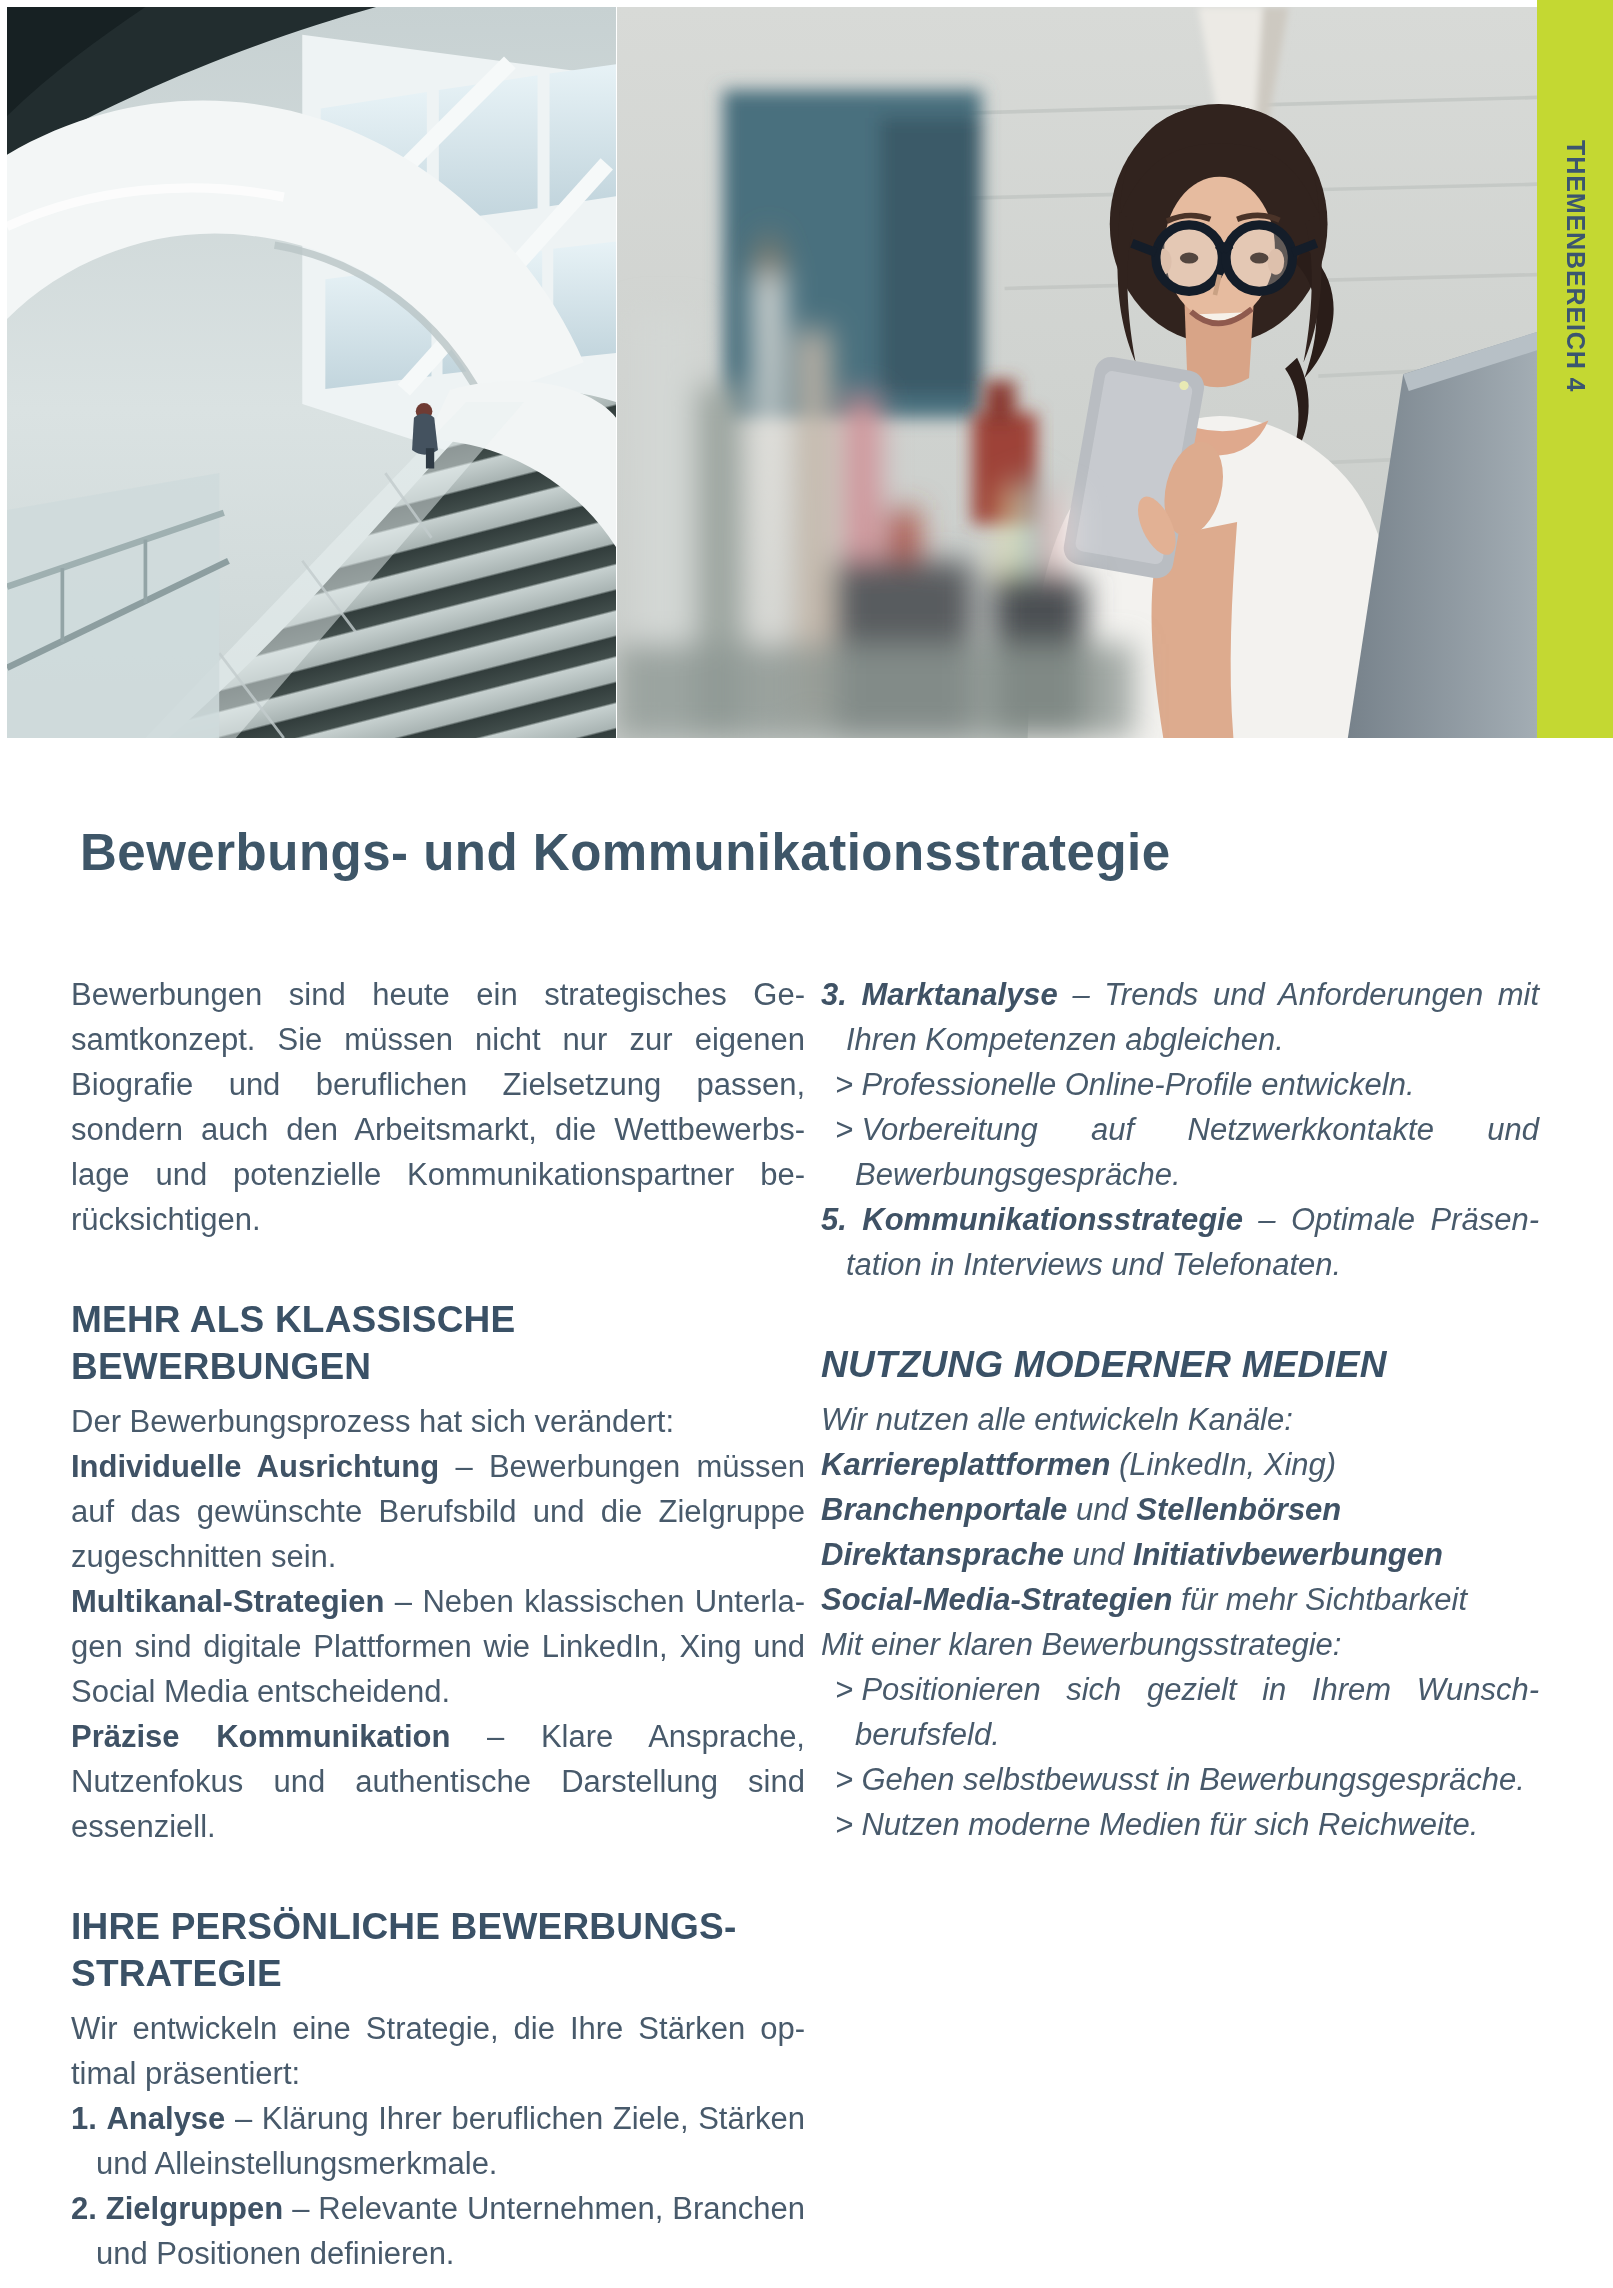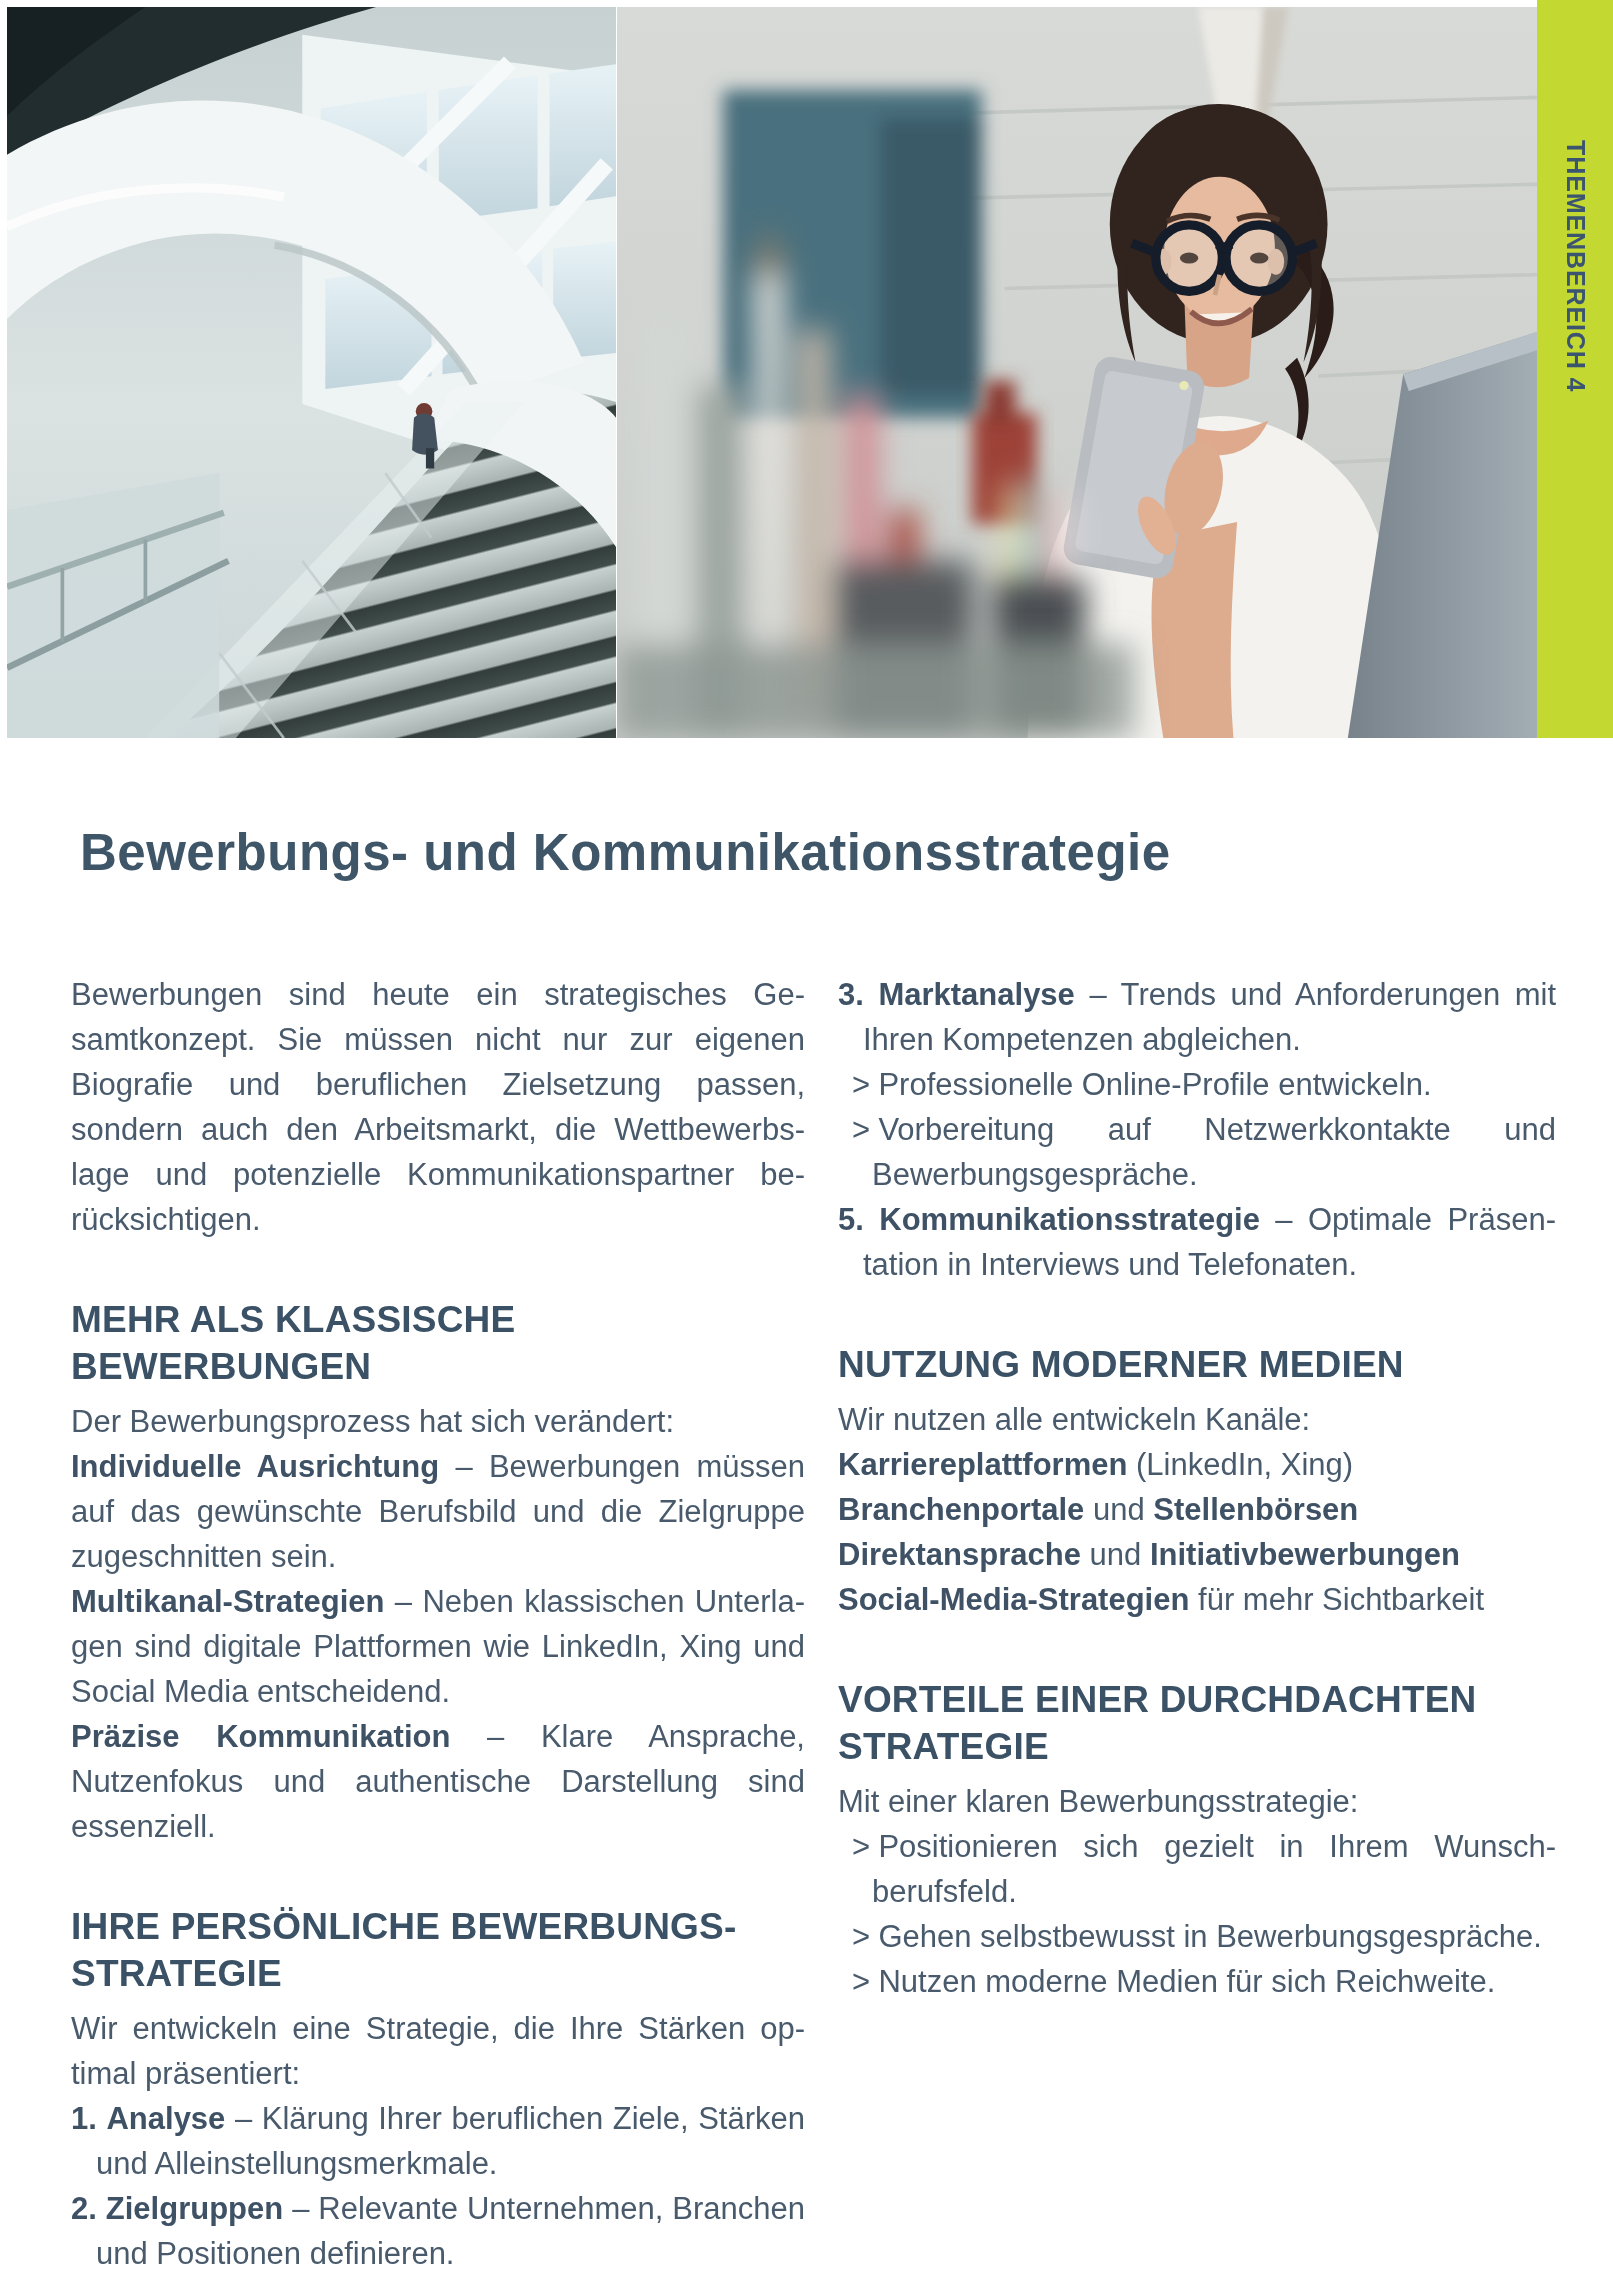--- a/index.html
+++ b/index.html
@@ -22,21 +22,21 @@
   }
   
   .title {
     position:absolute; left:80px; top:820px; margin:0;
     font-size:51px; line-height:65px; font-weight:bold;
     color:#3e5668; letter-spacing:0.5px;
   }
   
   .col { position:absolute; top:972px; font-size:31px; line-height:45px; color:#485a6b; }
   .col-left  { left:71px;  width:734px; }
-  .col-right { left:838px; width:718px; }
+  .col-right { left:821px; width:718px;font-style:italic; }
   .col p { margin:0; }
   .just { text-align:justify; }
   b, .bold { font-weight:bold; color:#3f5265; }
   .col h2 {
     margin:54px 0 9.2px 0; font-size:37px; line-height:47px;
     font-weight:bold; color:#3a5166; letter-spacing:0.2px;
   }
   h2.w-narrow { max-width:554px; }
   .num-item   { padding-left:25px; text-indent:-25px; }
   .arrow-item { padding-left:34px; text-indent:-20px; }
@@ -246,21 +246,20 @@
 
     <p class="just num-item"><b><span>5.</span>&nbsp;<span>Kommunikationsstrategie</span></b><span> – Optimale Präsen­tation in Interviews und Telefonaten.</span></p>
 
     <h2>NUTZUNG MODERNER MEDIEN</h2>
     <p>Wir nutzen alle entwickeln Kanäle:</p>
     <p><b>Karriereplattformen</b><span> (LinkedIn, Xing)</span></p>
     <p><b>Branchenportale</b><span> und </span><b>Stellenbörsen</b></p>
     <p><b>Direktansprache</b><span> und </span><b>Initiativbewerbungen</b></p>
     <p><b>Social-Media-Strategien</b><span> für mehr Sichtbarkeit</span></p>
 
-    <h2>VORTEILE EINER DURCHDACHTEN STRATEGIE</h2>
     <p>Mit einer klaren Bewerbungsstrategie:</p>
     <p class="just arrow-item"><span class="mk">&gt;</span><span>Positionieren sich gezielt in Ihrem Wunsch­berufsfeld.</span></p>
     <p class="just arrow-item"><span class="mk">&gt;</span><span>Gehen selbstbewusst in Bewerbungsgespräche.</span></p>
     <p class="just arrow-item"><span class="mk">&gt;</span><span>Nutzen moderne Medien für sich Reichweite.</span></p>
   </div>
 
 </div>
 
 
 </body></html>

